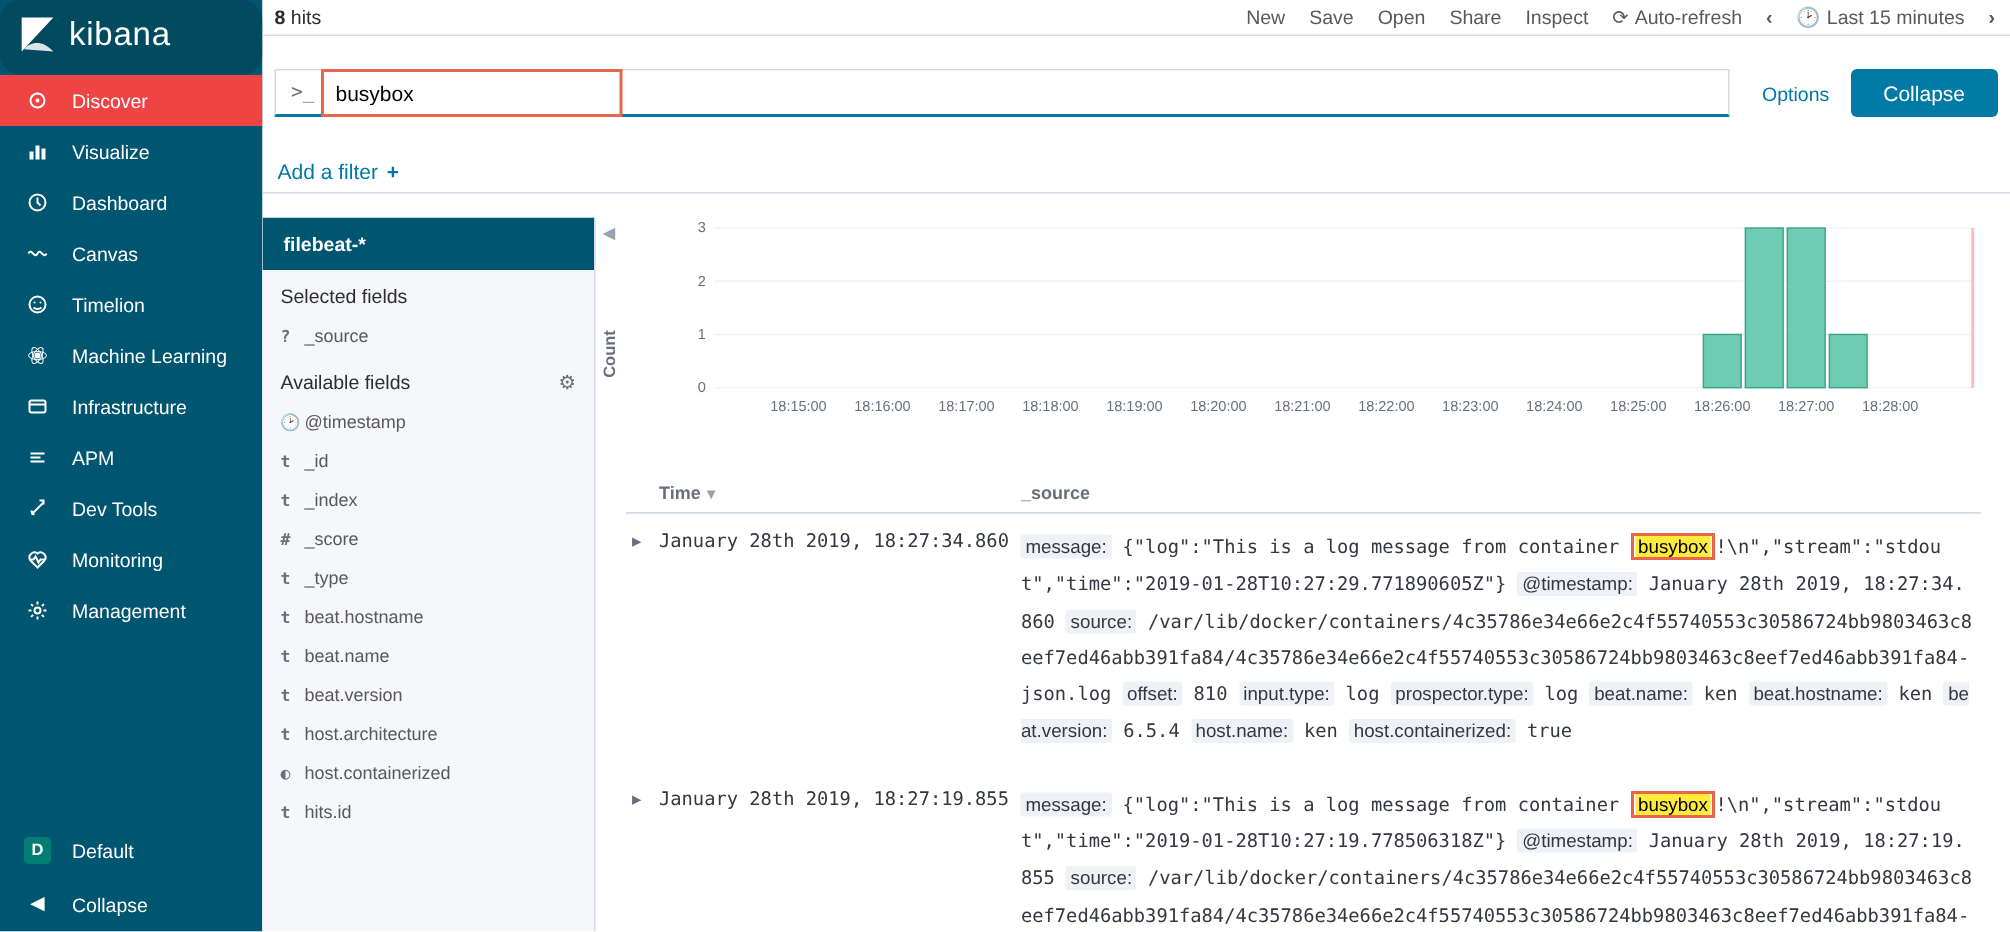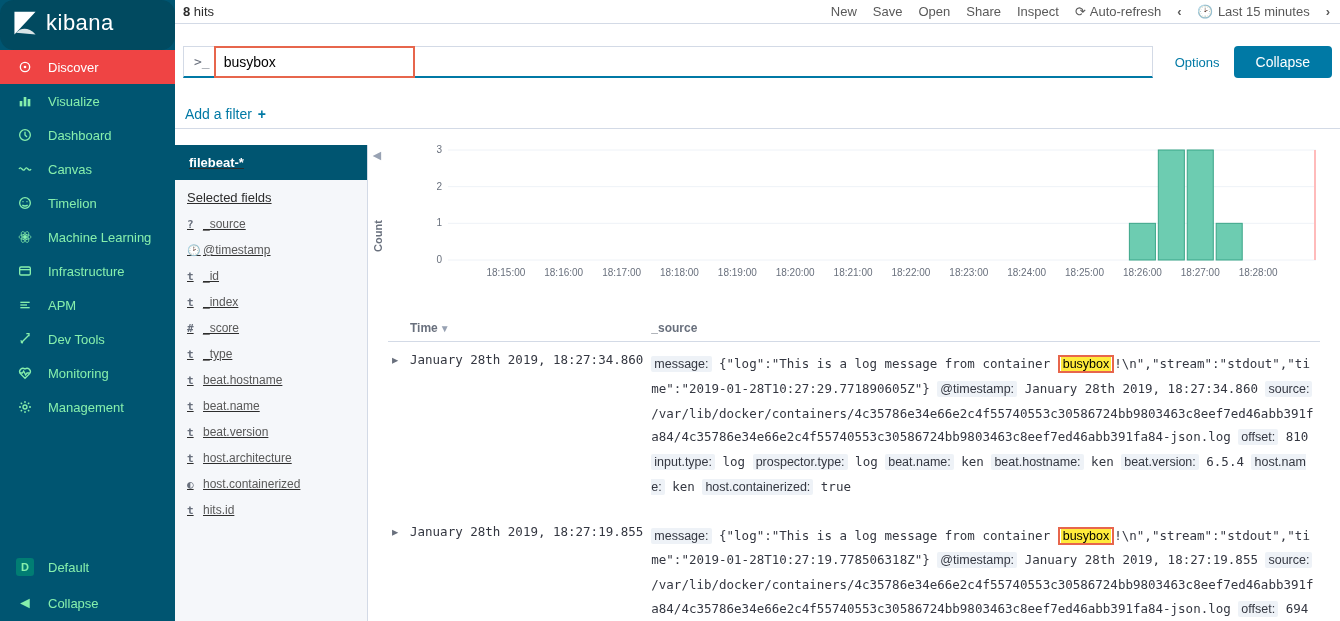--- a/index.html
+++ b/index.html
@@ -1,21 +1,21 @@
 <!DOCTYPE html>
 <html><head>
 <meta charset="utf-8">
 <style>
 * { margin: 0; padding: 0; box-sizing: border-box; font-family: -apple-system, BlinkMacSystemFont, "Segoe UI", Helvetica, Arial, sans-serif; }
 body { width: 1340px; height: 621px; overflow: hidden; display: flex; font-size: 13px; color: #2d2d2d; }
 .sidebar { width: 175px; background: #005571; color: #fff; display: flex; flex-direction: column; flex-shrink: 0; }
 .sidebar-logo { display: flex; align-items: center; padding: 10px 12px 14px 12px; background: #014a60; border-radius: 14px; }
 .sidebar-logo svg { width: 26px; height: 26px; }
 .sidebar-logo span { font-size: 22px; font-weight: 500; margin-left: 8px; letter-spacing: 0.5px; }
-.sidebar-item { display: flex; align-items: center; padding: 9px 14px; cursor: pointer; color: #86efac; }
+.sidebar-item { display: flex; align-items: center; padding: 9px 14px; cursor: pointer; color: #ffffff; }
 .sidebar-item.active { background: #ef4444; color: #fff; }
 .sidebar-item .icon { width: 22px; display: inline-flex; justify-content: center; margin-right: 12px; font-size: 16px; }
 .sidebar-spacer { flex: 1; }
 .sidebar-item.badge-item .badge { width: 18px; height: 18px; border-radius: 3px; background: #017d73; display: inline-flex; align-items: center; justify-content: center; font-size: 11px; font-weight: bold; }
 .main { flex: 1; display: flex; flex-direction: column; background: #fff; min-width: 0; gap: 16px; }
 .topbar { display: flex; align-items: center; border-bottom: 1px solid #d3dae6; padding: 4px 10px 4px 0; }
 .hits { padding-left: 8px; font-size: 13px; color: #2d2d2d; }
 .hits b { font-weight: 700; }
 .top-actions { margin-left: auto; display: flex; align-items: center; gap: 16px; color: #595959; }
 .top-action { cursor: pointer; }
@@ -24,21 +24,21 @@
 .queryinput-wrap { flex: 1; border: 1px solid #d3dae6; border-bottom: 2px solid #0079a5; display: flex; align-items: center; padding: 0 10px; height: 32px; margin-right: 8px; }
 .queryinput-wrap .prompt { color: #69707d; margin-right: 8px; font-family: monospace; }
 .queryinput-wrap input { border: none; outline: none; font-size: 14px; flex: 1; }
 .query-highlight-box { border: 2px solid #e7664c; padding: 6px 8px; margin-left: -4px; margin-right: 4px; }
 .options-link { color: #0079a5; padding: 0 14px; display: flex; align-items: center; cursor: pointer; }
 .refresh-btn { background: #0079a5; color: #fff; border: none; padding: 0 22px; font-size: 14px; border-radius: 4px; cursor: pointer; }
 .filterbar { padding: 6px 10px; border-bottom: 1px solid #d3dae6; }
 .add-filter { color: #0079a5; cursor: pointer; font-size: 14px; }
 .add-filter .plus { font-weight: bold; margin-left: 2px; }
 .body-row { display: flex; flex: 1; min-height: 0; }
-.fields-panel { width: 193px; background: #f5f7fa; border-right: 1px solid #d3dae6; overflow-y: auto; flex-shrink: 0; text-decoration: underline; }
+.fields-panel { width: 222px; background: #f5f7fa; border-right: 1px solid #d3dae6; overflow-y: auto; flex-shrink: 0; }
 .index-header { background: #005571; color: #fff; padding: 10px 14px; font-weight: 600; }
 .panel-heading { padding: 10px 12px 6px; color: #2d2d2d; font-size: 13px; display: flex; align-items: center; justify-content: space-between; }
 .field-row { display: flex; align-items: center; padding: 6px 12px; color: #595959; font-size: 12px; cursor: pointer; }
 .field-row .ft { width: 16px; color: #69707d; font-family: monospace; font-size: 11px; font-weight: bold; }
 .content { flex: 1; display: flex; flex-direction: column; min-width: 0; overflow: hidden; }
 .collapse-handle { color: #98a2b3; padding: 4px; font-size: 14px; }
 .timerange-row { display: flex; align-items: center; justify-content: center; gap: 8px; padding: 6px 20px; color: #343741; font-size: 13px; }
 .interval-select { border: 1px solid #d3dae6; padding: 5px 24px 5px 10px; background: #fff; appearance: none; -webkit-appearance: none; background-image: linear-gradient(45deg, transparent 50%, #69707d 50%), linear-gradient(135deg, #69707d 50%, transparent 50%); background-position: calc(100% - 14px) 11px, calc(100% - 10px) 11px; background-size: 4px 4px, 4px 4px; background-repeat: no-repeat; }
 .chart-area { padding: 0 20px 0 60px; position: relative; height: 170px; }
 .yaxis-label { position: absolute; left: 10px; top: 50%; transform: translateX(-50%) rotate(-90deg); transform-origin: center; font-size: 11px; color: #69707d; font-weight: 600; }
@@ -233,20 +233,24 @@
       <div class="index-header">filebeat-*</div>
       <div class="panel-heading">
           <span>Selected fields</span>
         </div>
       <div id="selected-fields">
           <div class="field-row">
             <span class="ft">?</span>
             <span>_source</span>
           </div>
         </div>
+      <div class="panel-heading">
+        <span>Available fields</span>
+        <span style="color:#69707d;cursor:pointer">⚙</span>
+      </div>
       <div id="available-fields">
           <div class="field-row">
             <span class="ft">🕑</span>
             <span>@timestamp</span>
           </div>
           <div class="field-row">
             <span class="ft">t</span>
             <span>_id</span>
           </div>
           <div class="field-row">

